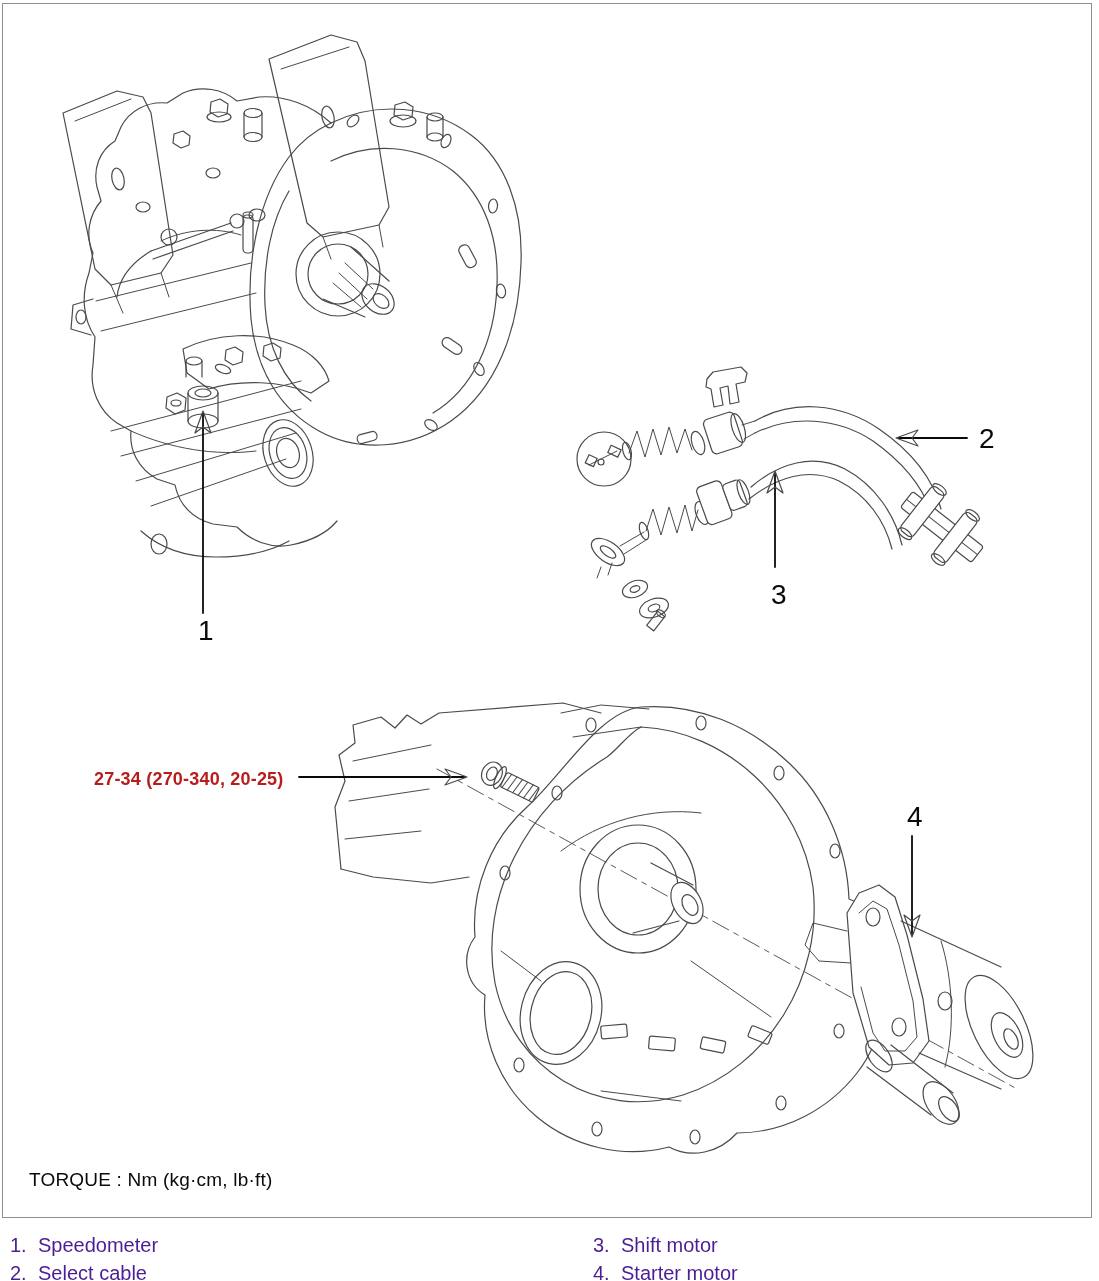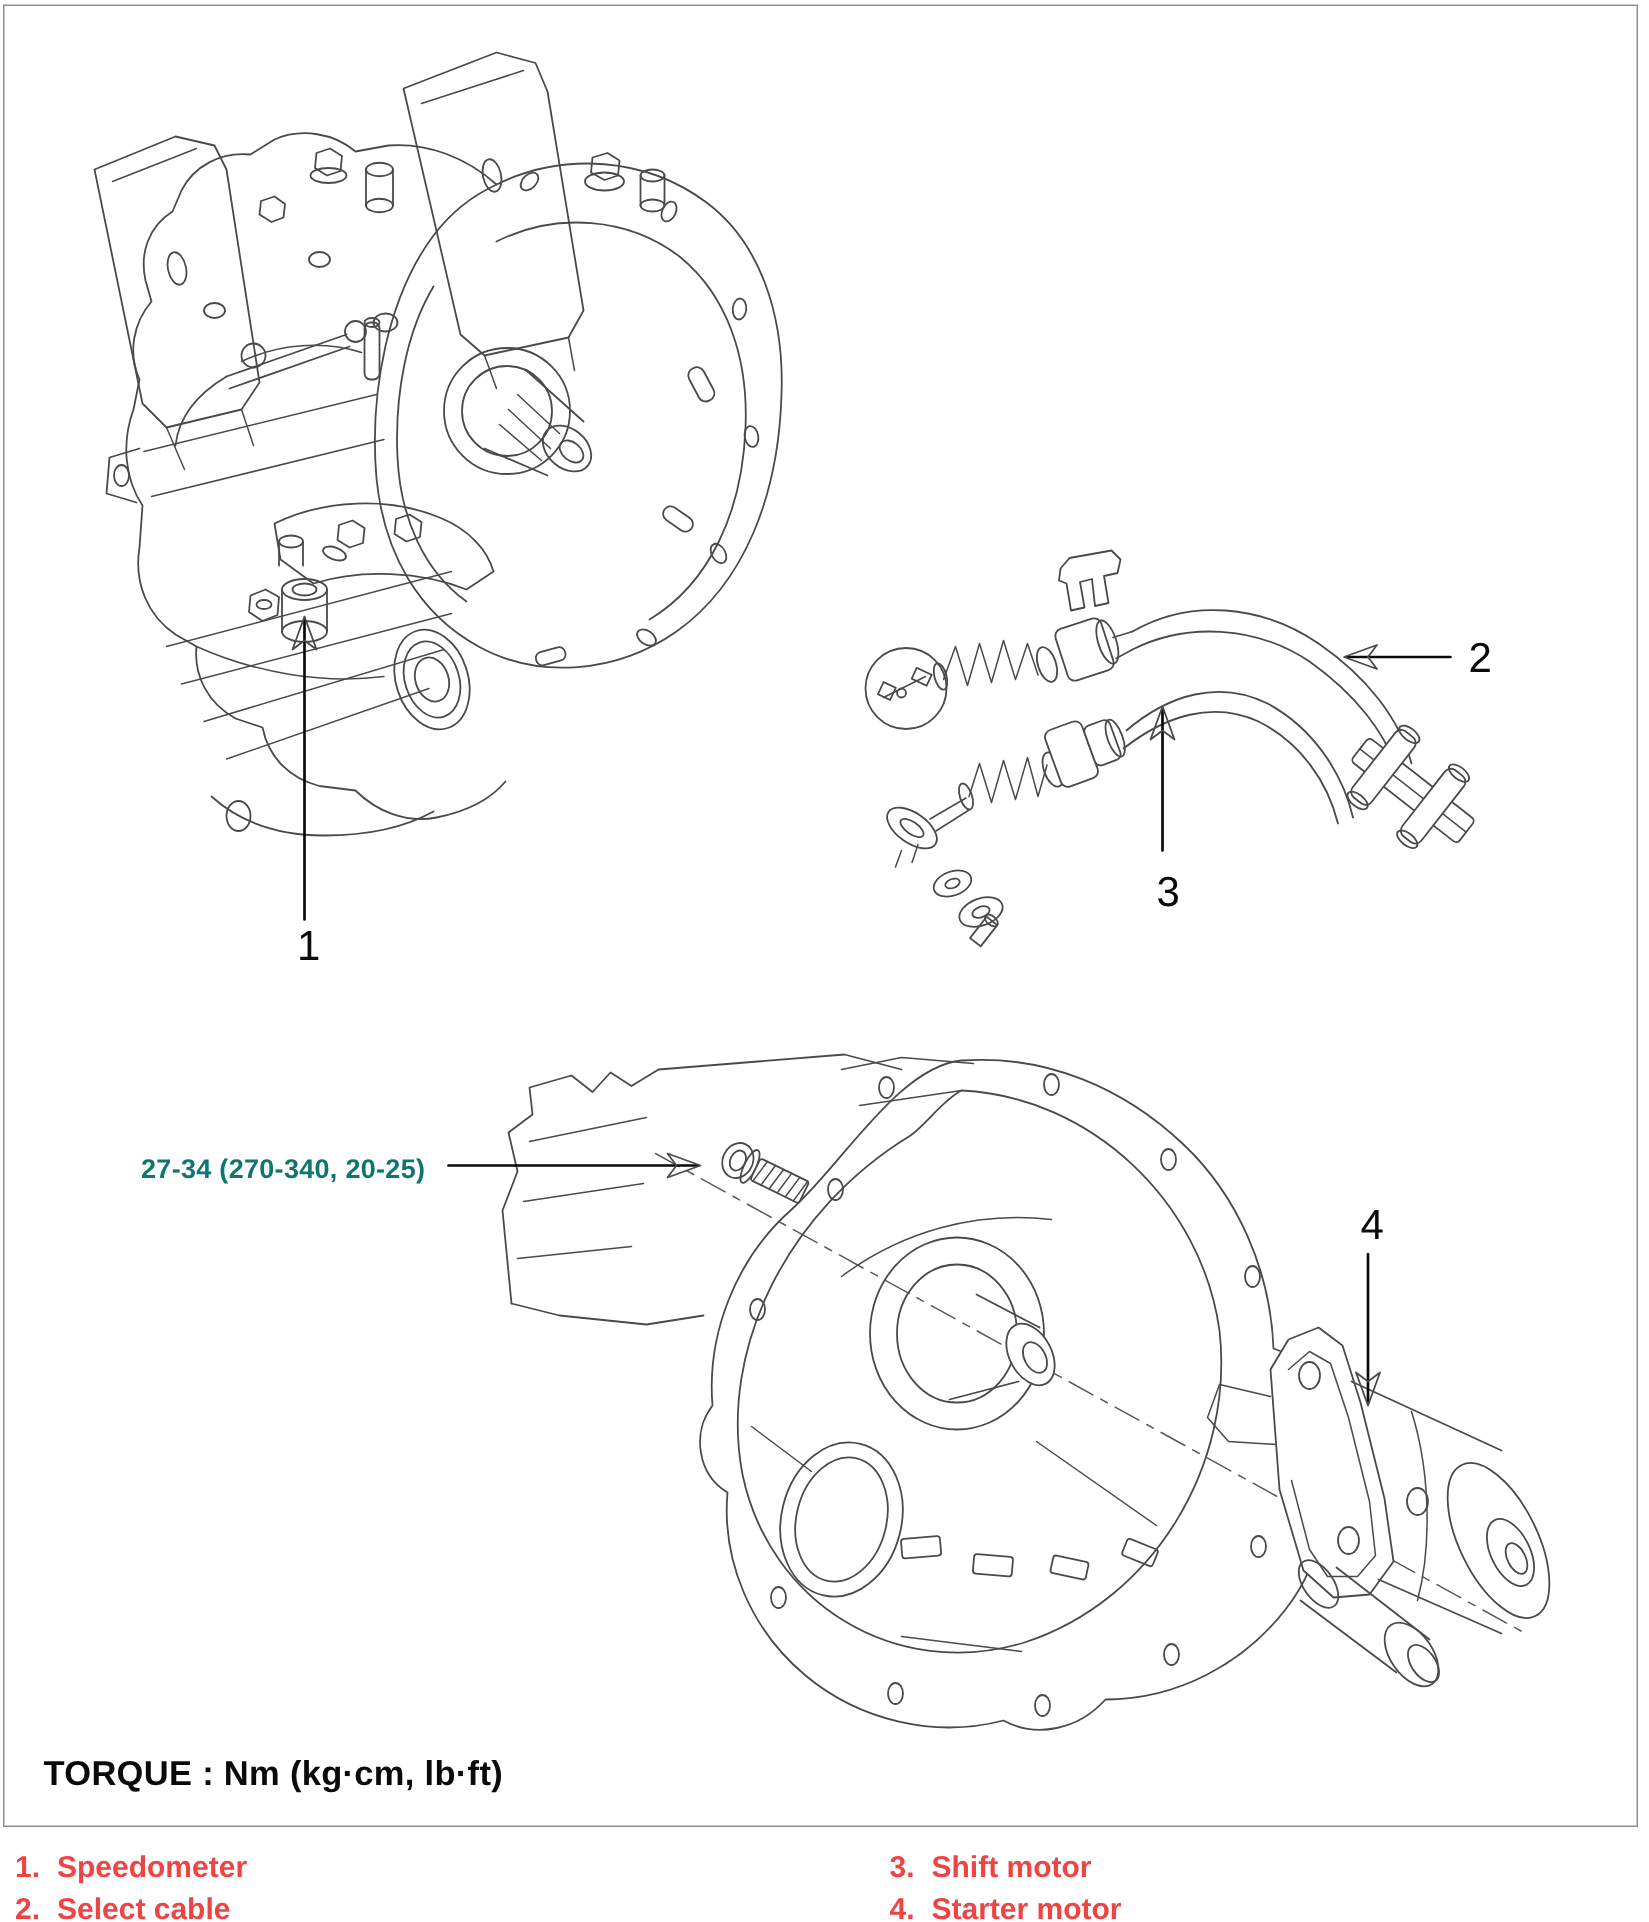--- a/index.html
+++ b/index.html
@@ -11,28 +11,28 @@
     position:absolute;left:2px;top:3px;width:1090px;height:1215px;
     border:1px solid #8f8f8f;background:#fff;box-sizing:border-box;
   }
   .diagram-svg{position:absolute;left:-2px;top:-3px;width:1099px;height:1281px;}
   .callout-num{
     position:absolute;transform:translateX(-50%);
     font-size:28px;font-weight:400;line-height:1;color:#0a0a0a;letter-spacing:0.5px;
   }
   .torque-callout{
     position:absolute;left:91px;top:765px;
-    font-size:18px;font-weight:700;color:#0f766e;letter-spacing:0.2px;white-space:nowrap;
+    font-size:18px;font-weight:700;color:#b91c1c;letter-spacing:0.2px;white-space:nowrap;
   }
   .torque-note{
     position:absolute;left:26px;top:1165px;
-    font-size:23px;font-weight:700;color:#0a0a0a;letter-spacing:0.2px;white-space:nowrap;
+    font-size:19px;font-weight:400;color:#0a0a0a;letter-spacing:0.2px;white-space:nowrap;
   }
   .legend-item{
-    position:absolute;font-size:20px;font-weight:700;color:#ef4444;white-space:nowrap;
+    position:absolute;font-size:20px;font-weight:400;color:#4c1d95;white-space:nowrap;
   }
   .legend-item .num{display:inline-block;min-width:28px;}
   svg path, svg line, svg ellipse, svg circle, svg rect, svg polyline, svg polygon{
     fill:none;stroke:#4a4a4a;stroke-width:1.2;stroke-linecap:round;stroke-linejoin:round;
   }
   svg .wfill{fill:#ffffff;}
   svg .arrow{stroke:#0a0a0a;stroke-width:1.8;}
   svg .dash{stroke:#5a5a5a;stroke-width:1;}
   svg .fine{stroke-width:1;}
 </style>

